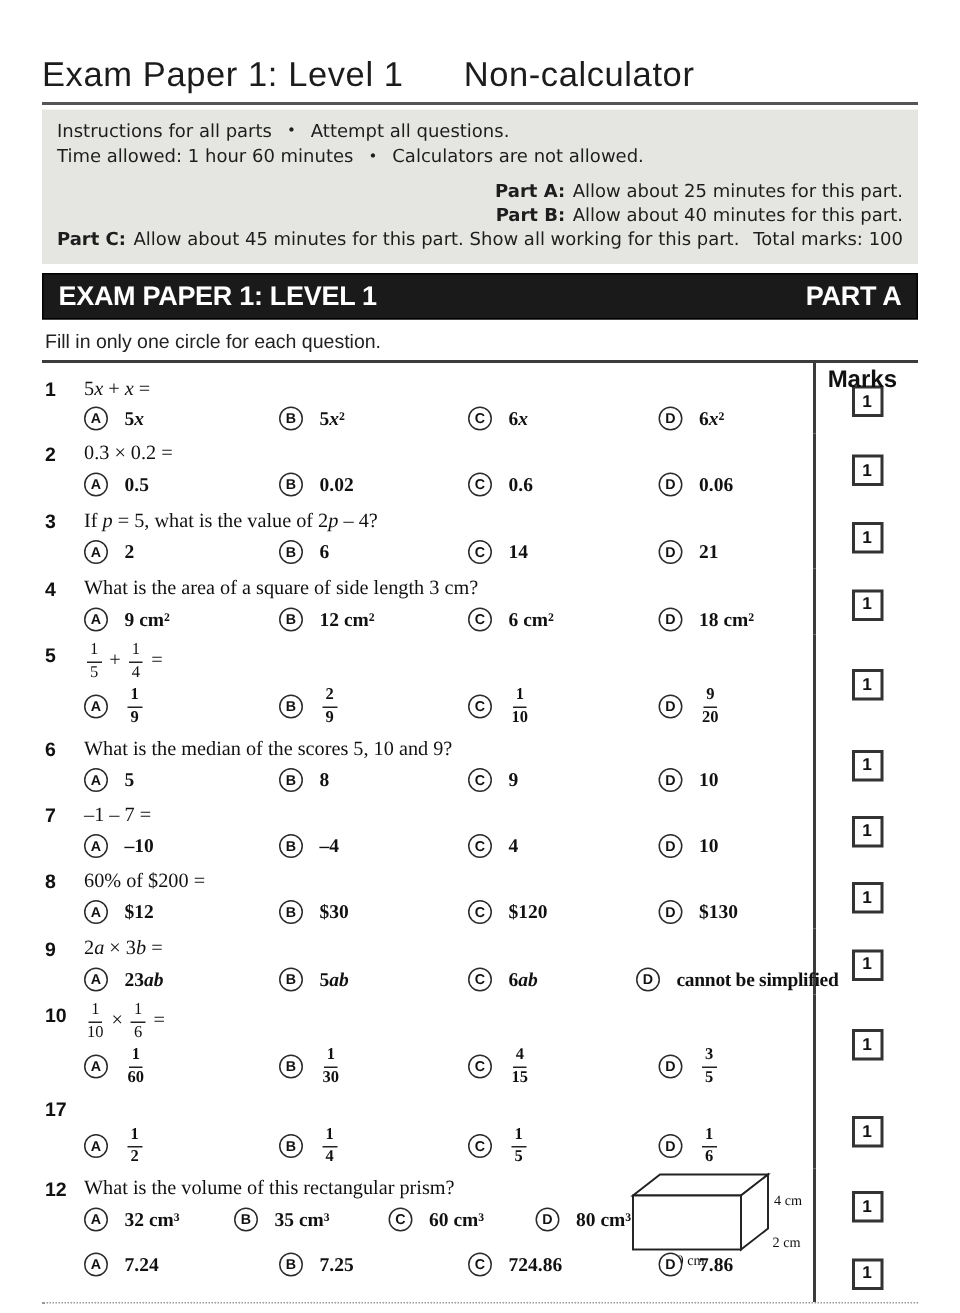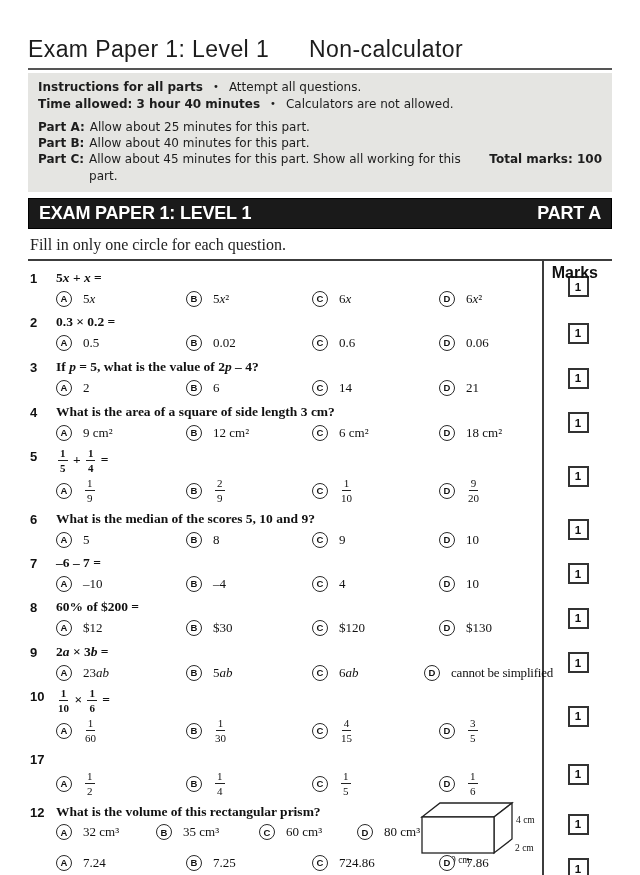--- a/index.html
+++ b/index.html
@@ -22,38 +22,38 @@
     border-bottom:2px solid #555; padding-bottom:5px;
   }
 
   
   .instructions{
     background:var(--instructions-bg);
     margin-top:3px; padding:7px 10px 8px 10px;
     font-family:"DejaVu Sans", sans-serif; font-size:12px; color:#1d1d1d;
   }
   .ins-line{margin-bottom:3px;}
-  .ins-line b{font-weight:700;}
+  .ins-line b{font-weight:400;}
   .bullet{display:inline-block; margin:0 10px; font-size:10px; vertical-align:1px;}
   .parts{margin-top:8px;}
-  .part-line{display:flex; font-size:12px; line-height:1.35;}
+  .part-line{display:flex; font-size:12px; line-height:1.35;justify-content:flex-end;}
   .part-line .plabel{font-weight:700; margin-right:5px; white-space:nowrap;}
-  .total-marks{margin-left:auto; font-weight:700; white-space:nowrap;}
+  .total-marks{margin-left:auto; font-weight:400; white-space:nowrap;}
 
   
   .banner{
     margin-top:6px; background:var(--banner-bg); color:var(--banner-text);
     display:flex; justify-content:space-between; align-items:center;
     padding:4px 10px; font-family:"Liberation Sans", sans-serif;
     font-weight:700; font-size:18px; letter-spacing:-.2px;
     border:1px solid #000;
   }
 
   .fill-note{
-    font-family:Liberation Serif, serif; font-size:16px; color:#222;
+    font-family:Liberation Sans, sans-serif; font-size:13px; color:#222;
     margin:7px 0 5px 2px;
   }
 
   
   .qtable{
     position:relative;
     border-top:2px solid #3c3c3c;
     border-bottom:1px dotted #999;
   }
   .marks-header{
@@ -71,33 +71,33 @@
     width:21px; height:21px; border:2px solid #333;
     display:flex; align-items:center; justify-content:center;
     font-family:"Liberation Sans", sans-serif; font-weight:700; font-size:11.5px;
     margin-top:4px;
   }
   .stem-line{display:flex; align-items:flex-start;}
   .qnum{
     flex:0 0 26px; font-family:"Liberation Sans", sans-serif;
     font-weight:700; font-size:13px; padding-top:1px;
   }
-  .stem{font-size:13.5px; line-height:1.25;font-weight:bold;}
+  .stem{font-size:13.5px; line-height:1.25;}
   .options-row{
     display:grid; grid-template-columns:130px 126px 127px auto;
     margin-left:26px; margin-top:4px; align-items:center;
   }
   .option{display:inline-flex; align-items:center; gap:11px; white-space:nowrap; min-width:0;}
   .bubble{
     flex:0 0 16px; width:16px; height:16px; border:1.4px solid #2a2a2a; border-radius:50%;
     display:inline-flex; align-items:center; justify-content:center;
     font-family:"Liberation Sans", sans-serif; font-weight:700; font-size:9.5px;
     cursor:pointer; background:#fff;
   }
-  .otext{font-size:13px;}
+  .otext{font-size:13px;font-weight:bold;}
   i{font-style:italic;}
 
   
   .frac{
     display:inline-flex; flex-direction:column; align-items:center;
     vertical-align:middle; line-height:1; font-size:11px; margin:0 2px;
   }
   .frac .fnum{padding:0 2px 1.5px 2px; border-bottom:1px solid #222;}
   .frac .fden{padding-top:1.5px;}
 
@@ -132,21 +132,21 @@
   <div class="title-row">
     <span>Exam Paper 1: Level 1</span>
     <span>Non-calculator</span>
   </div>
 
   <div class="instructions">
     <div class="ins-line">
       <b>Instructions for all parts</b><span class="bullet">•</span><span>Attempt all questions.</span>
     </div>
     <div class="ins-line">
-      <b>Time allowed: 3 hour 40 minutes</b><span class="bullet">•</span><span>Calculators are not allowed.</span>
+      <b>Time allowed: 1 hour 60 minutes</b><span class="bullet">•</span><span>Calculators are not allowed.</span>
     </div>
     <div class="parts">
       <div class="part-line">
         <span class="plabel">Part A:</span>
         <span>Allow about 25 minutes for this part.</span>
       </div>
       <div class="part-line">
         <span class="plabel">Part B:</span>
         <span>Allow about 40 minutes for this part.</span>
       </div>
@@ -363,21 +363,21 @@
             </div>
     </div>
     <div class="qmarks">
       <span class="markbox">1</span>
     </div>
   </div>
         <div class="qrow">
     <div class="qmain">
       <div class="stem-line">
         <span class="qnum">7</span>
-        <span class="stem">–6 – 7 =</span>
+        <span class="stem">–1 – 7 =</span>
       </div>
       <div class="options-row">
 
       <span class="option">
           <span class="bubble">A</span>
           <span class="otext">–10</span>
         </span>
               <span class="option">
           <span class="bubble">B</span>
           <span class="otext">–4</span>

